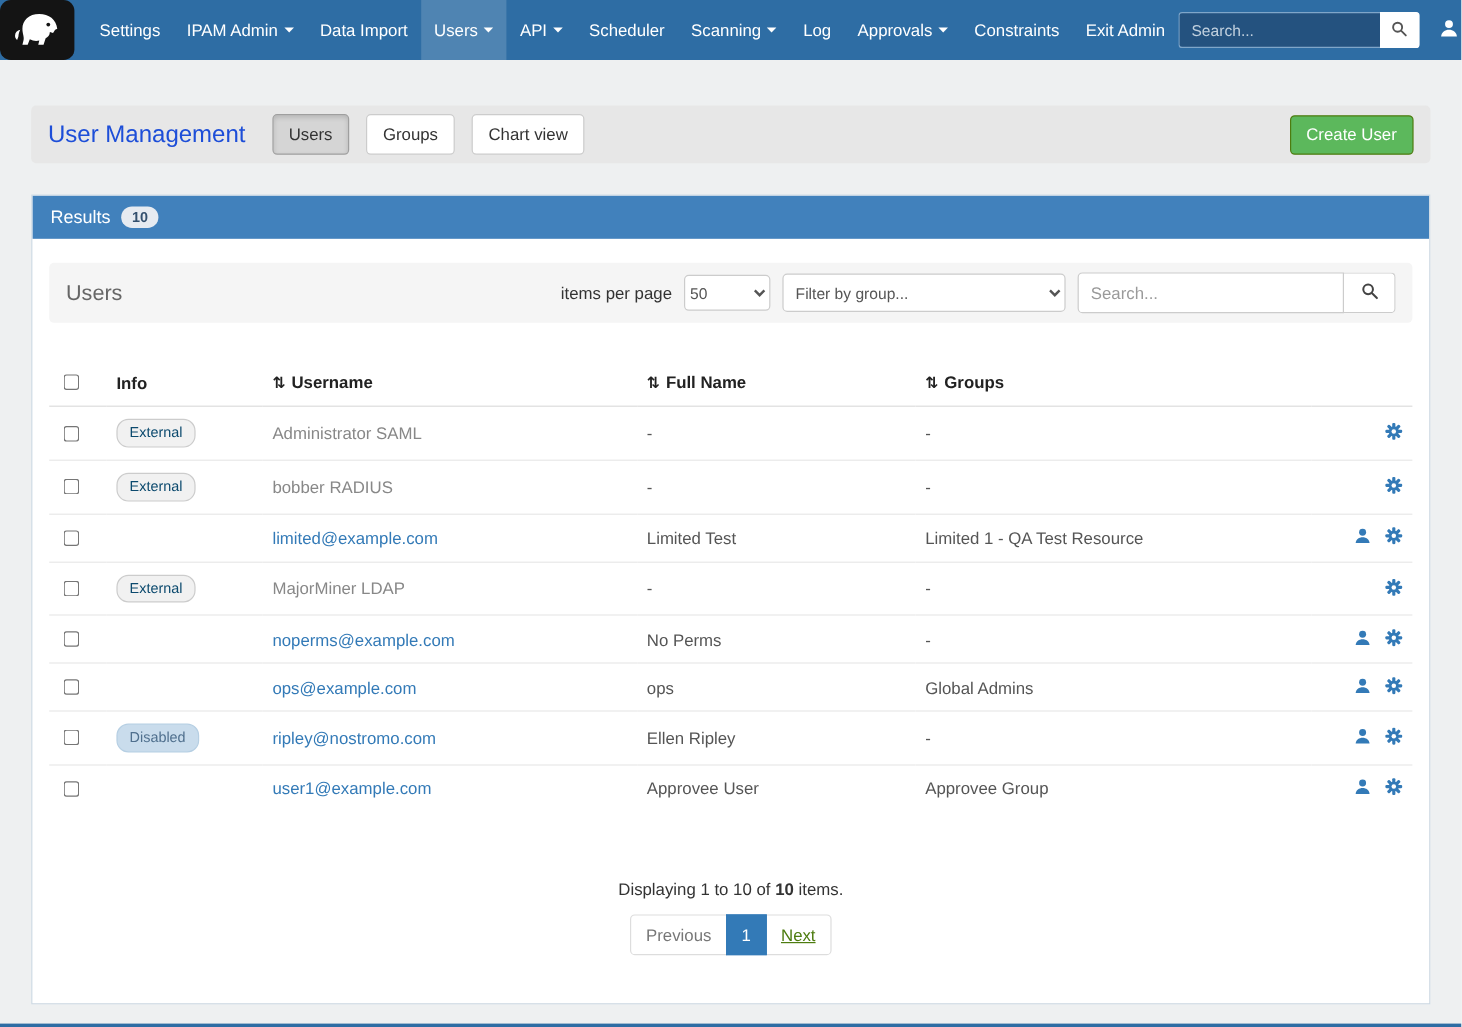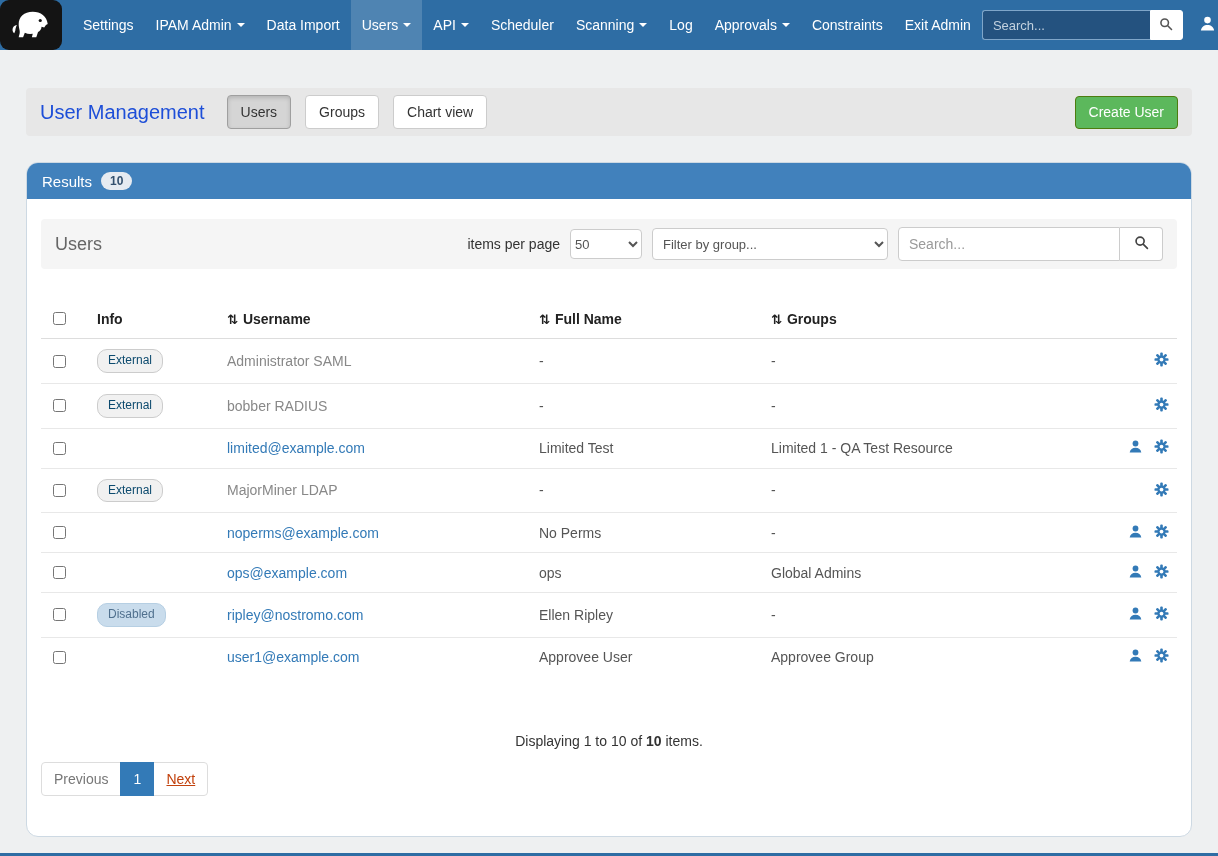--- a/index.html
+++ b/index.html
@@ -30,21 +30,21 @@
   .page-header-bar { margin-top: 38px; background: #e7e7e7; border-radius: 4px; height: 48px;
                      display: flex; align-items: center; padding: 0 14px; }
   .page-title { font-size: 20px; color: #1d4ed8; margin-right: 22px; }
   .tab-btn { height: 34px; padding: 0 13px; margin-right: 14px; background: #fff; border: 1px solid #ccc;
              border-radius: 4px; font-size: 14px; color: #333; cursor: pointer; font-family: inherit; }
   .tab-btn.active { background: #d5d5d5; border-color: #9f9f9f; box-shadow: inset 0 2px 4px rgba(0,0,0,.15); }
   .btn-create { margin-left: auto; height: 33px; padding: 0 13px; background: #5cb85c; border: 1px solid #4d7c0f;
                 border-radius: 4px; color: #fff; font-size: 14px; cursor: pointer; font-family: inherit; }
 
   
-  .panel { margin-top: 26px; margin-bottom: 23px; border: 1px solid #cdd9e3; border-radius: 12px; background: #fff; overflow: hidden; }
+  .panel { margin-top: 26px; margin-bottom: 23px; border: 1px solid #cdd9e3; border-radius: 0; background: #fff; overflow: hidden; }
   .panel-heading { background: #4181bc; color: #fff; padding: 9px 15px; font-size: 15px; display: flex; align-items: center; gap: 9px; }
   .count-badge { background: #e6ebf1; color: #33506e; border-radius: 10px; padding: 2px 9px; font-size: 12px; font-weight: bold; line-height: 1.2; }
   .panel-body { padding: 20px 14px 40px 14px; }
 
   .toolbar { background: #f5f5f5; border-radius: 4px; padding: 8px 14px; display: flex; align-items: center; min-height: 47px; }
   .toolbar-title { font-size: 18px; color: #666; }
   .toolbar-right { margin-left: auto; display: flex; align-items: center; gap: 10px; }
   .ipp-label { font-size: 14px; color: #333; }
   select { font-family: inherit; background: #fff; border: 1px solid #ccc; border-radius: 4px; color: #555; outline: none; cursor: pointer; }
   .ipp-select { height: 30px; width: 72px; font-size: 13px; }
@@ -72,26 +72,26 @@
   .pill { display: inline-block; border-radius: 10px; padding: 3px 10px; font-size: 12px; line-height: 1.3; }
   .pill-external { background: #f1f1f1; border: 1px solid #ccc; color: #0c4a6e; }
   .pill-disabled { background: #c9dcec; border: 1px solid #b6cfe3; color: #50708e; }
   .user-link { color: #337ab7; text-decoration: none; cursor: pointer; }
   .user-muted { color: #888; }
   .action-icon { display: inline-block; margin-left: 11px; cursor: pointer; vertical-align: middle; }
   input[type="checkbox"] { width: 13px; height: 13px; cursor: pointer; }
 
   
   .summary { text-align: center; margin-top: 56px; font-size: 14px; color: #333; }
-  .pager { display: flex; margin-top: 13px; }
+  .pager { display: flex; justify-content: center; margin-top: 13px; }
   .pager button { height: 34px; padding: 0 12px; background: #fff; border: 1px solid #ddd; font-size: 14px;
                   cursor: pointer; font-family: inherit; margin-left: -1px; }
   .pager .prev { border-radius: 4px 0 0 4px; color: #777; margin-left: 0; }
   .pager .page-active { background: #337ab7; border-color: #337ab7; color: #fff; min-width: 34px; position: relative; }
-  .pager .next { border-radius: 0 4px 4px 0; color: #c2410c; text-decoration: underline; }
+  .pager .next { border-radius: 0 4px 4px 0; color: #4d7c0f; text-decoration: underline; }
 
   .footer-bar { position: absolute; left: 0; right: 0; bottom: 0; height: 7px; background: #2e6da4; }
 </style>
 </head>
 <body>
 
 <div class="page">
 
   <nav class="navbar">
     <div class="logo-box">

